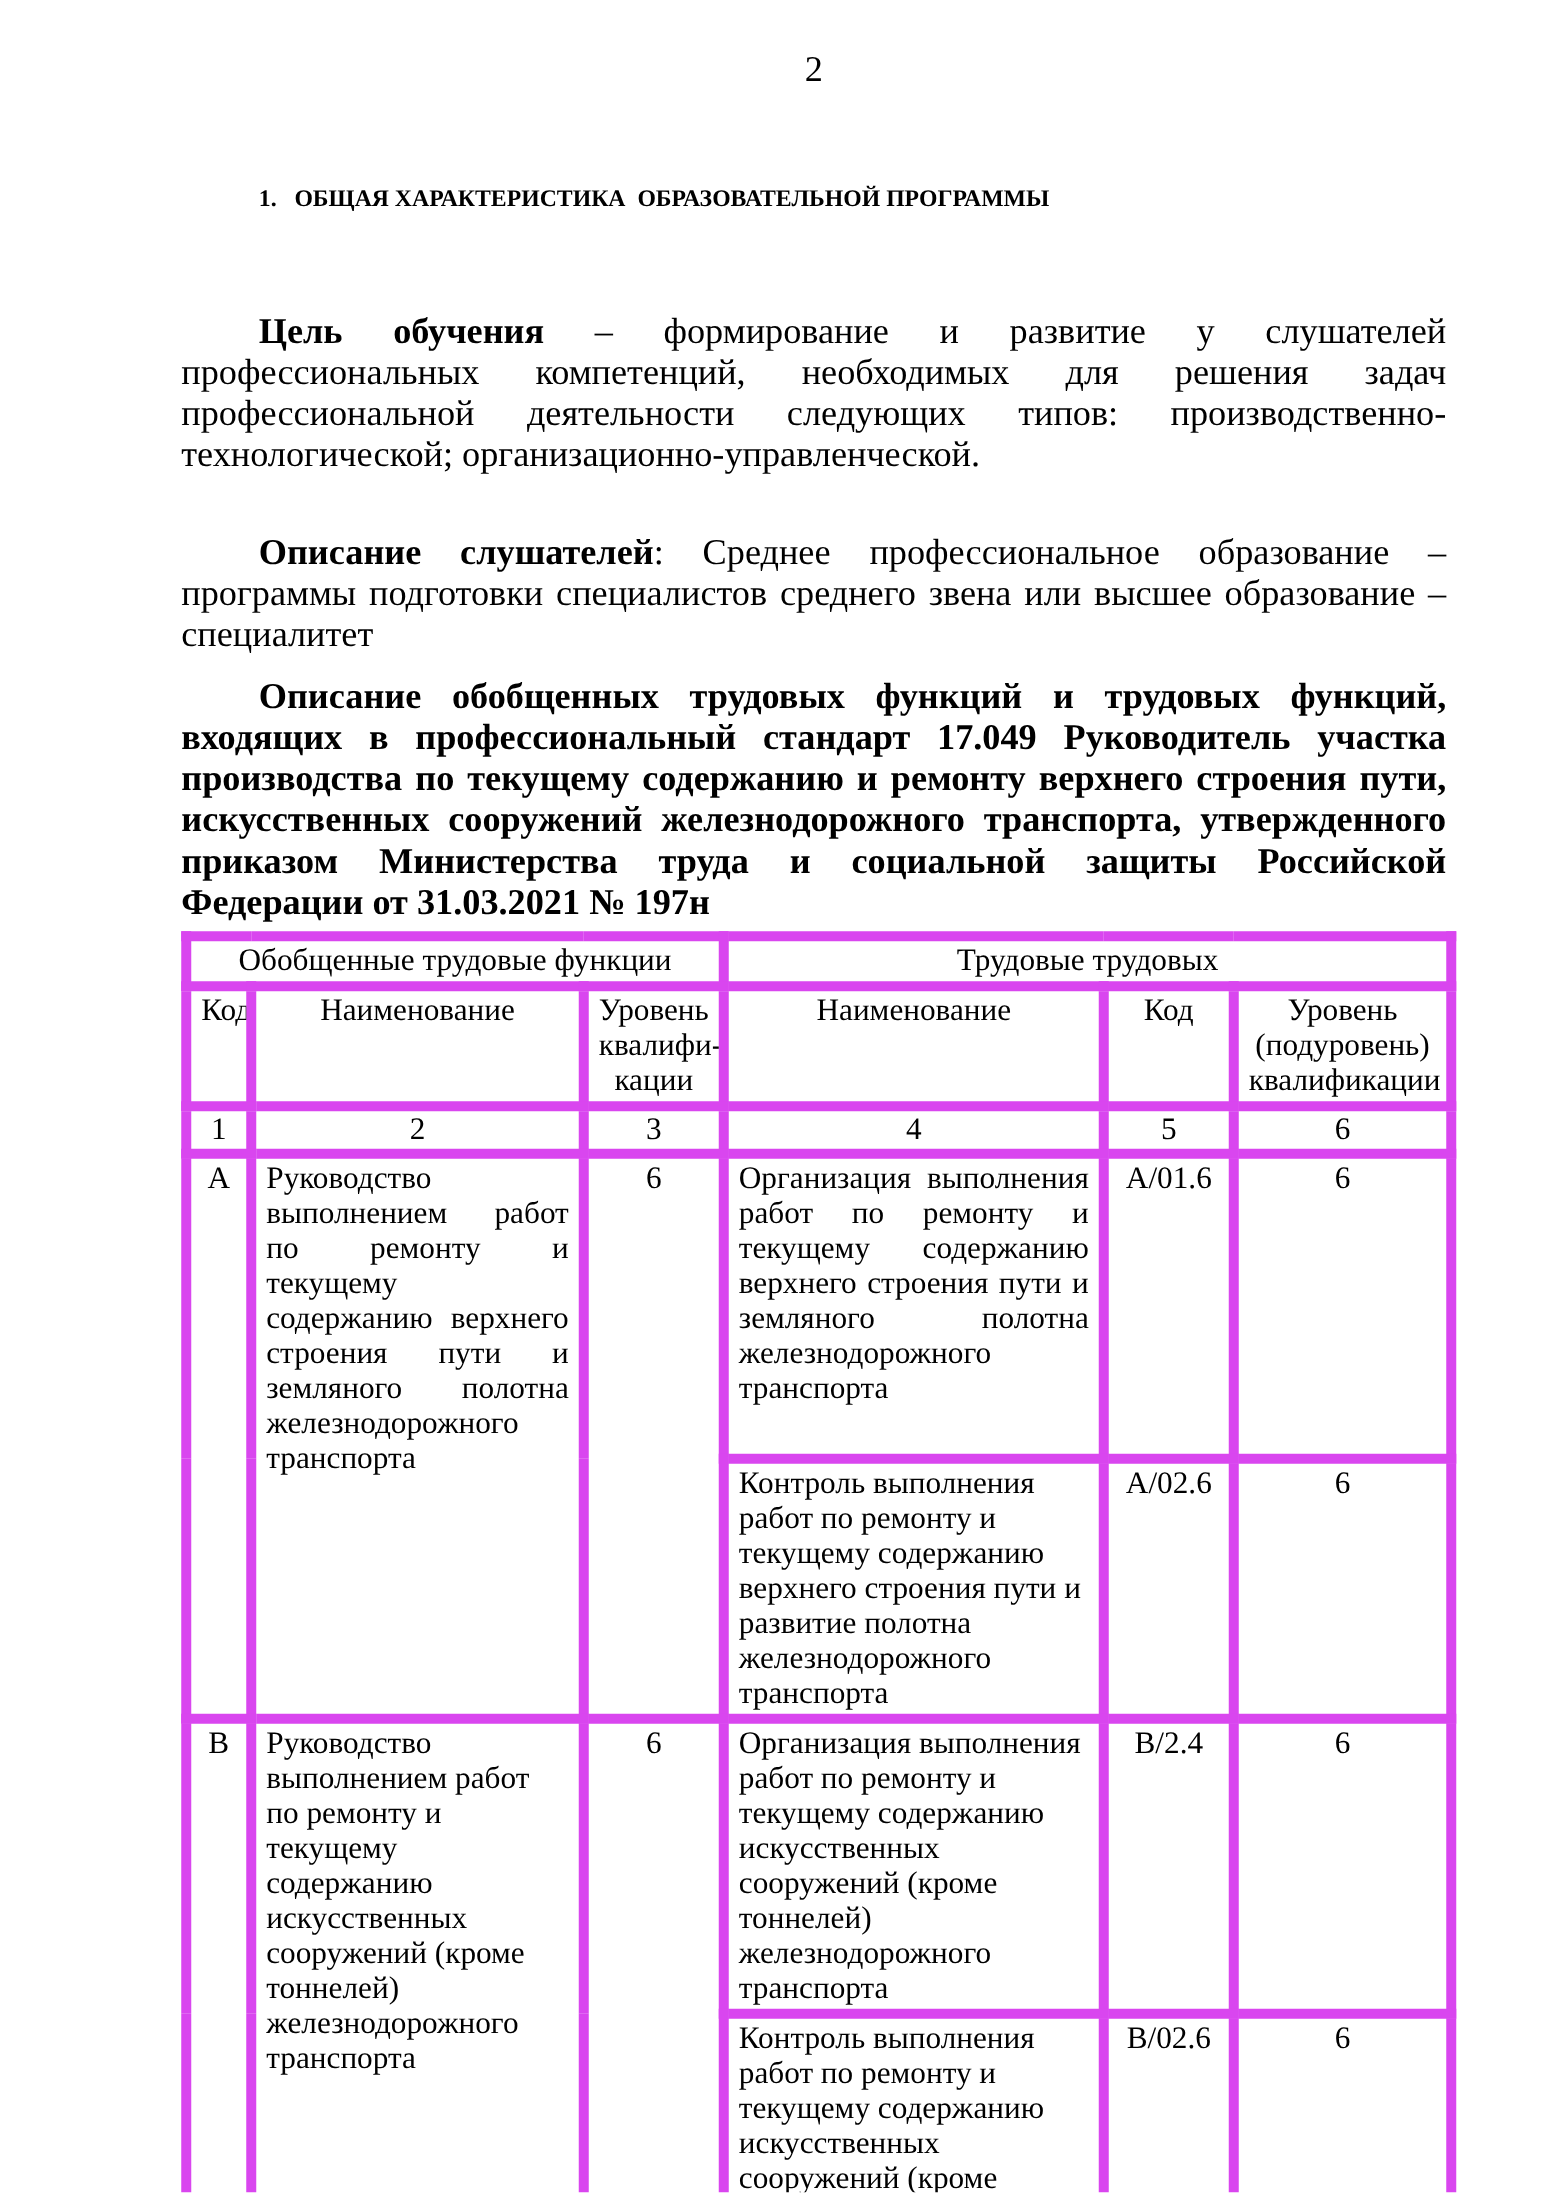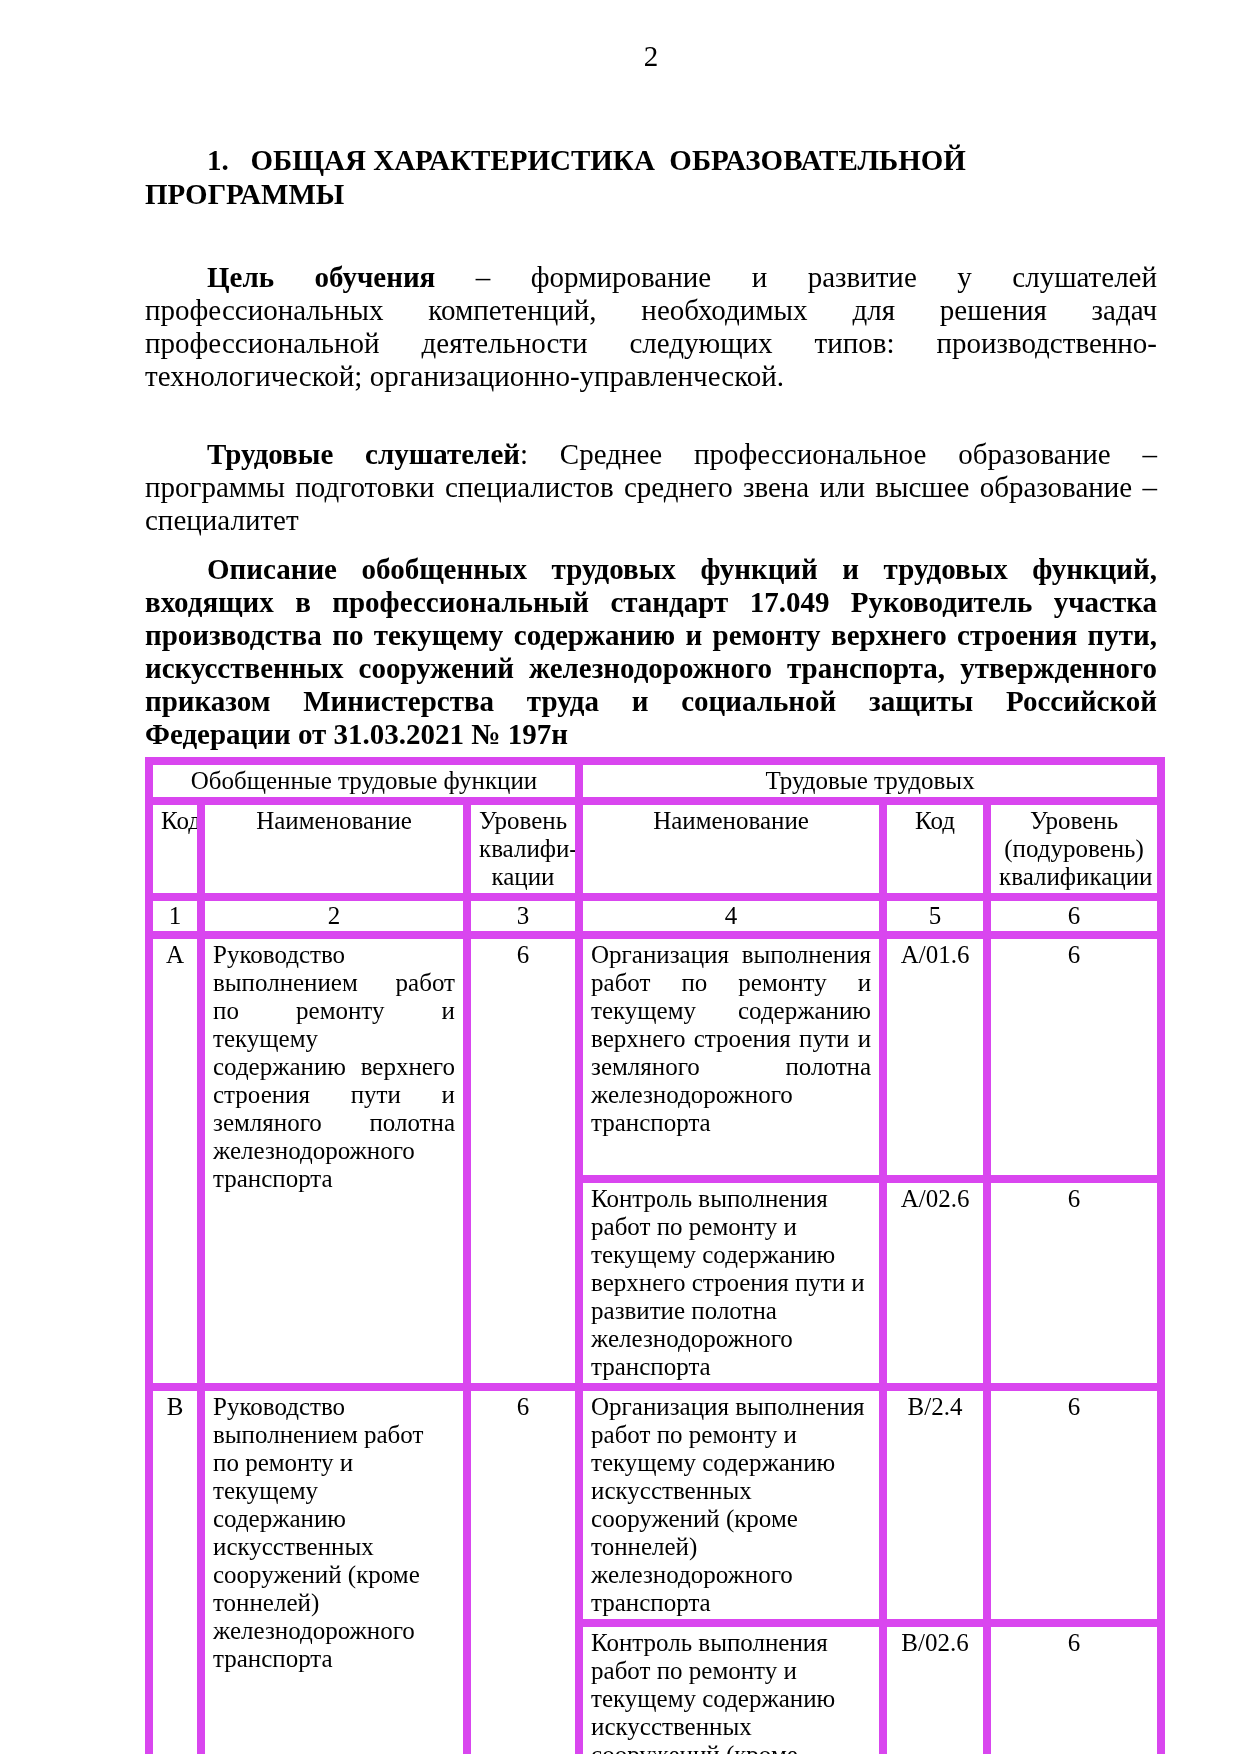--- a/index.html
+++ b/index.html
@@ -12,33 +12,33 @@
     box-sizing:border-box;
     padding:40px 84px 0 145px;
     overflow:hidden;
   }
   .page-number {
     text-align:center;
     font-size:29px; line-height:33px;
   }
   .heading {
     margin:70px 0 0 0;
-    font-size:29px; line-height:34px;
+    font-size:19px; line-height:34px;
     font-weight:bold;
     text-indent:62px;
     white-space:pre-wrap;
     font-family:Liberation Serif, serif;
   }
   .para {
     margin:0;
     font-size:29px; line-height:33px;
     text-align:justify;
     text-indent:62px;
   }
-  .para-goal { margin-top:50px; }
+  .para-goal { margin-top:72px; }
   .para-category { margin-top:45px; }
   .para-description { margin-top:16px; font-weight:bold; }
   .para b { font-weight:bold; }
 
   table.func-table {
     border-collapse:collapse;
     table-layout:fixed;
     width:1012px;
     margin-top:6px;
     font-size:25px; line-height:28px;
@@ -63,21 +63,21 @@
 <body>
 
 <div class="page">
 
   <div class="page-number">2</div>
 
   <h1 class="heading">1.   ОБЩАЯ ХАРАКТЕРИСТИКА  ОБРАЗОВАТЕЛЬНОЙ ПРОГРАММЫ</h1>
 
   <p class="para para-goal"><b>Цель обучения</b><span> – формирование и развитие у слушателей профессиональных компетенций, необходимых для решения задач профессиональной деятельности следующих типов: производственно-технологической; организационно-управленческой.</span></p>
 
-  <p class="para para-category"><b>Трудовые слушателей</b><span>: Среднее профессиональное образование – программы подготовки специалистов среднего звена или высшее образование – специалитет</span></p>
+  <p class="para para-category"><b>Описание слушателей</b><span>: Среднее профессиональное образование – программы подготовки специалистов среднего звена или высшее образование – специалитет</span></p>
 
   <p class="para para-description">Описание обобщенных трудовых функций и трудовых функций, входящих в профессиональный стандарт 17.049 Руководитель участка производства по текущему содержанию и ремонту верхнего строения пути, искусственных сооружений железнодорожного транспорта, утвержденного приказом Министерства труда и социальной защиты Российской Федерации от 31.03.2021 № 197н</p>
 
   <table class="func-table">
     <colgroup>
       <col style="width:52px">
       <col style="width:266px">
       <col style="width:112px">
       <col style="width:304px">
       <col style="width:104px">

